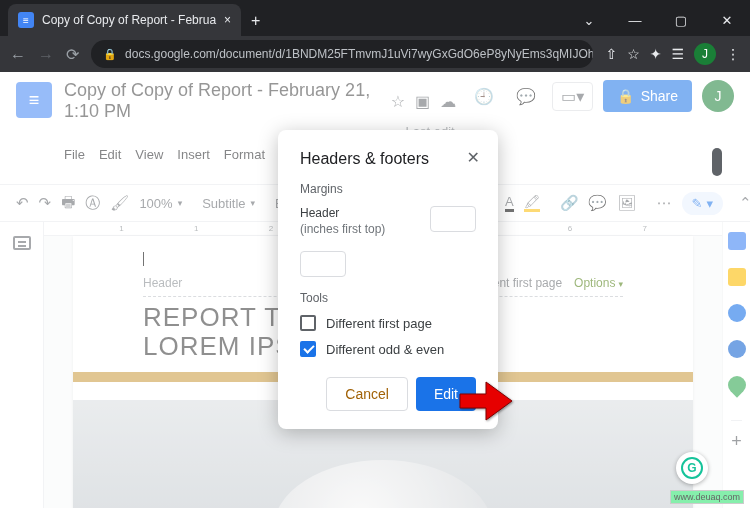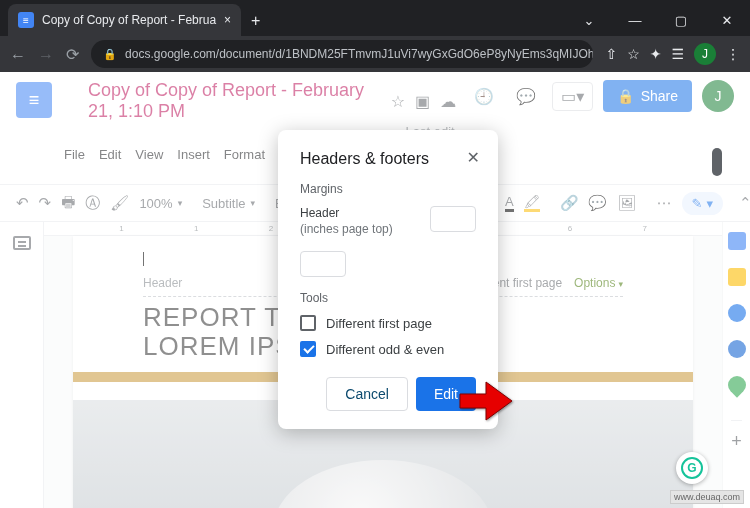--- a/index.html
+++ b/index.html
@@ -19,21 +19,21 @@
 .url-box { flex:1; background:#202124; border-radius:14px; height:28px; display:flex; align-items:center; color:#bdc1c6; font-size:12px; padding:0 12px; gap:8px; overflow:hidden; }
 .lock { font-size:11px; }
 .ext-area { display:flex; gap:10px; align-items:center; color:#e8eaed; font-size:14px; }
 .avatar-sm { width:22px; height:22px; background:#1a7f37; border-radius:50%; color:#fff; font-size:12px; display:flex; align-items:center; justify-content:center; }
 
 
 .docs-hdr { background:#fff; padding:8px 16px 0; display:flex; align-items:flex-start; gap:12px; filter:opacity(0.55); }
 .docs-logo { width:36px; height:36px; background:#4285f4; border-radius:4px; display:flex; align-items:center; justify-content:center; color:#fff; font-size:18px; margin-top:2px; }
 .doc-title-area { flex:1; }
 .doc-title-row { display:flex; align-items:center; gap:10px; }
-.doc-title { font-size:18px; color:#be185d;margin-left:24px; }
+.doc-title { font-size:18px; color:#404040; }
 .star,.folder { color:#5f6368; font-size:16px; }
 .menu-row { display:flex; gap:14px; font-size:13px; color:#202124; margin-top:2px; align-items:center; }
 .last-edit { color:#80868b; text-decoration:underline; }
 .hdr-right { display:flex; align-items:center; gap:10px; }
 .hdr-icon { color:#5f6368; font-size:16px; padding:6px; }
 .present-btn { border:1px solid #dadce0; border-radius:4px; padding:4px 8px; color:#5f6368; display:flex; align-items:center; }
 .share-btn { background:#1a73e8; color:#fff; border-radius:4px; padding:8px 14px; font-size:14px; font-weight:500; display:flex; align-items:center; gap:6px; }
 .acct-avatar { width:32px; height:32px; background:#1a7f37; border-radius:50%; color:#fff; display:flex; align-items:center; justify-content:center; font-size:14px; }
 
 
@@ -82,32 +82,32 @@
 .margin-lbl { font-size:12px; color:#3c4043; line-height:1.3; }
 .margin-sub { color:#70757a; }
 .num-input { width:46px; height:26px; border:1px solid #dadce0; border-radius:4px; }
 .layout-sec { margin-top:4px; }
 .chk-row { display:flex; align-items:center; gap:10px; font-size:13px; color:#3c4043; margin:10px 0; }
 .chk { width:16px; height:16px; border:2px solid #5f6368; border-radius:2px; position:relative; }
 .chk.checked { background:#1a73e8; border-color:#1a73e8; }
 .chk.checked::after { content:""; position:absolute; left:4px; top:0px; width:4px; height:8px; border:solid #fff; border-width:0 2px 2px 0; transform:rotate(45deg); }
 .modal-btns { display:flex; justify-content:flex-end; gap:8px; margin-top:20px; }
 .btn { border-radius:4px; padding:8px 18px; font-size:14px; font-weight:500; }
-.btn-cancel { background:#fff; border:1px solid #dadce0; color:#0c4a6e; }
+.btn-cancel { background:#fff; border:1px solid #dadce0; color:#a16207; }
 .btn-apply { background:#1a73e8; color:#fff; border:none; }
 
 
 .red-arrow { position:absolute; left:458px; top:378px; }
 .red-arrow svg { filter:drop-shadow(1px 1px 1px rgba(0,0,0,0.4)); }
 
 
 .gram { position:absolute; right:42px; bottom:24px; width:32px; height:32px; border-radius:50%; background:#fff; box-shadow:0 1px 4px rgba(0,0,0,0.3); display:flex; align-items:center; justify-content:center; }
 .gram-inner { width:22px; height:22px; border-radius:50%; border:2.5px solid #15c39a; color:#15c39a; font-size:12px; font-weight:bold; display:flex; align-items:center; justify-content:center; }
 
-.watermark { position:absolute; right:6px; bottom:4px; font-size:9px; color:#666; background:#e5e5e5; padding:1px 3px; border:1px solid #ccc; }
+.watermark { position:absolute; right:6px; bottom:4px; font-size:9px; color:#666; background:#86efac; padding:1px 3px; border:1px solid #ccc; }
 .scroll-track { position:absolute; right:28px; top:148px; width:10px; height:320px; }
 .scroll-thumb { width:10px; height:28px; background:#5f6368; border-radius:5px; }
 </style>
 </head>
 <body>
 
 <div class="browser-top">
   <div class="tab">
     <div class="tab-favicon">≡</div>
     <span>Copy of Copy of Report - Februa</span>
@@ -262,21 +262,21 @@
   </div>
 
 <div class="modal-scrim"></div>
 <div class="modal">
   <span class="modal-close">✕</span>
   <h2>Headers &amp; footers</h2>
   <div class="sec-title">Margins</div>
   <div class="margin-row">
     <div class="margin-lbl">
       <div>Header</div>
-      <div class="margin-sub">(inches page top)</div>
+      <div class="margin-sub">(inches first top)</div>
     </div>
     <input class="num-input" style="">
   </div>
   <div class="margin-row">
     <input class="num-input" style="">
   </div>
   <div class="sec-title layout-sec">Tools</div>
   <div class="chk-row">
     <div class="chk"></div>
     <span>Different first page</span>

